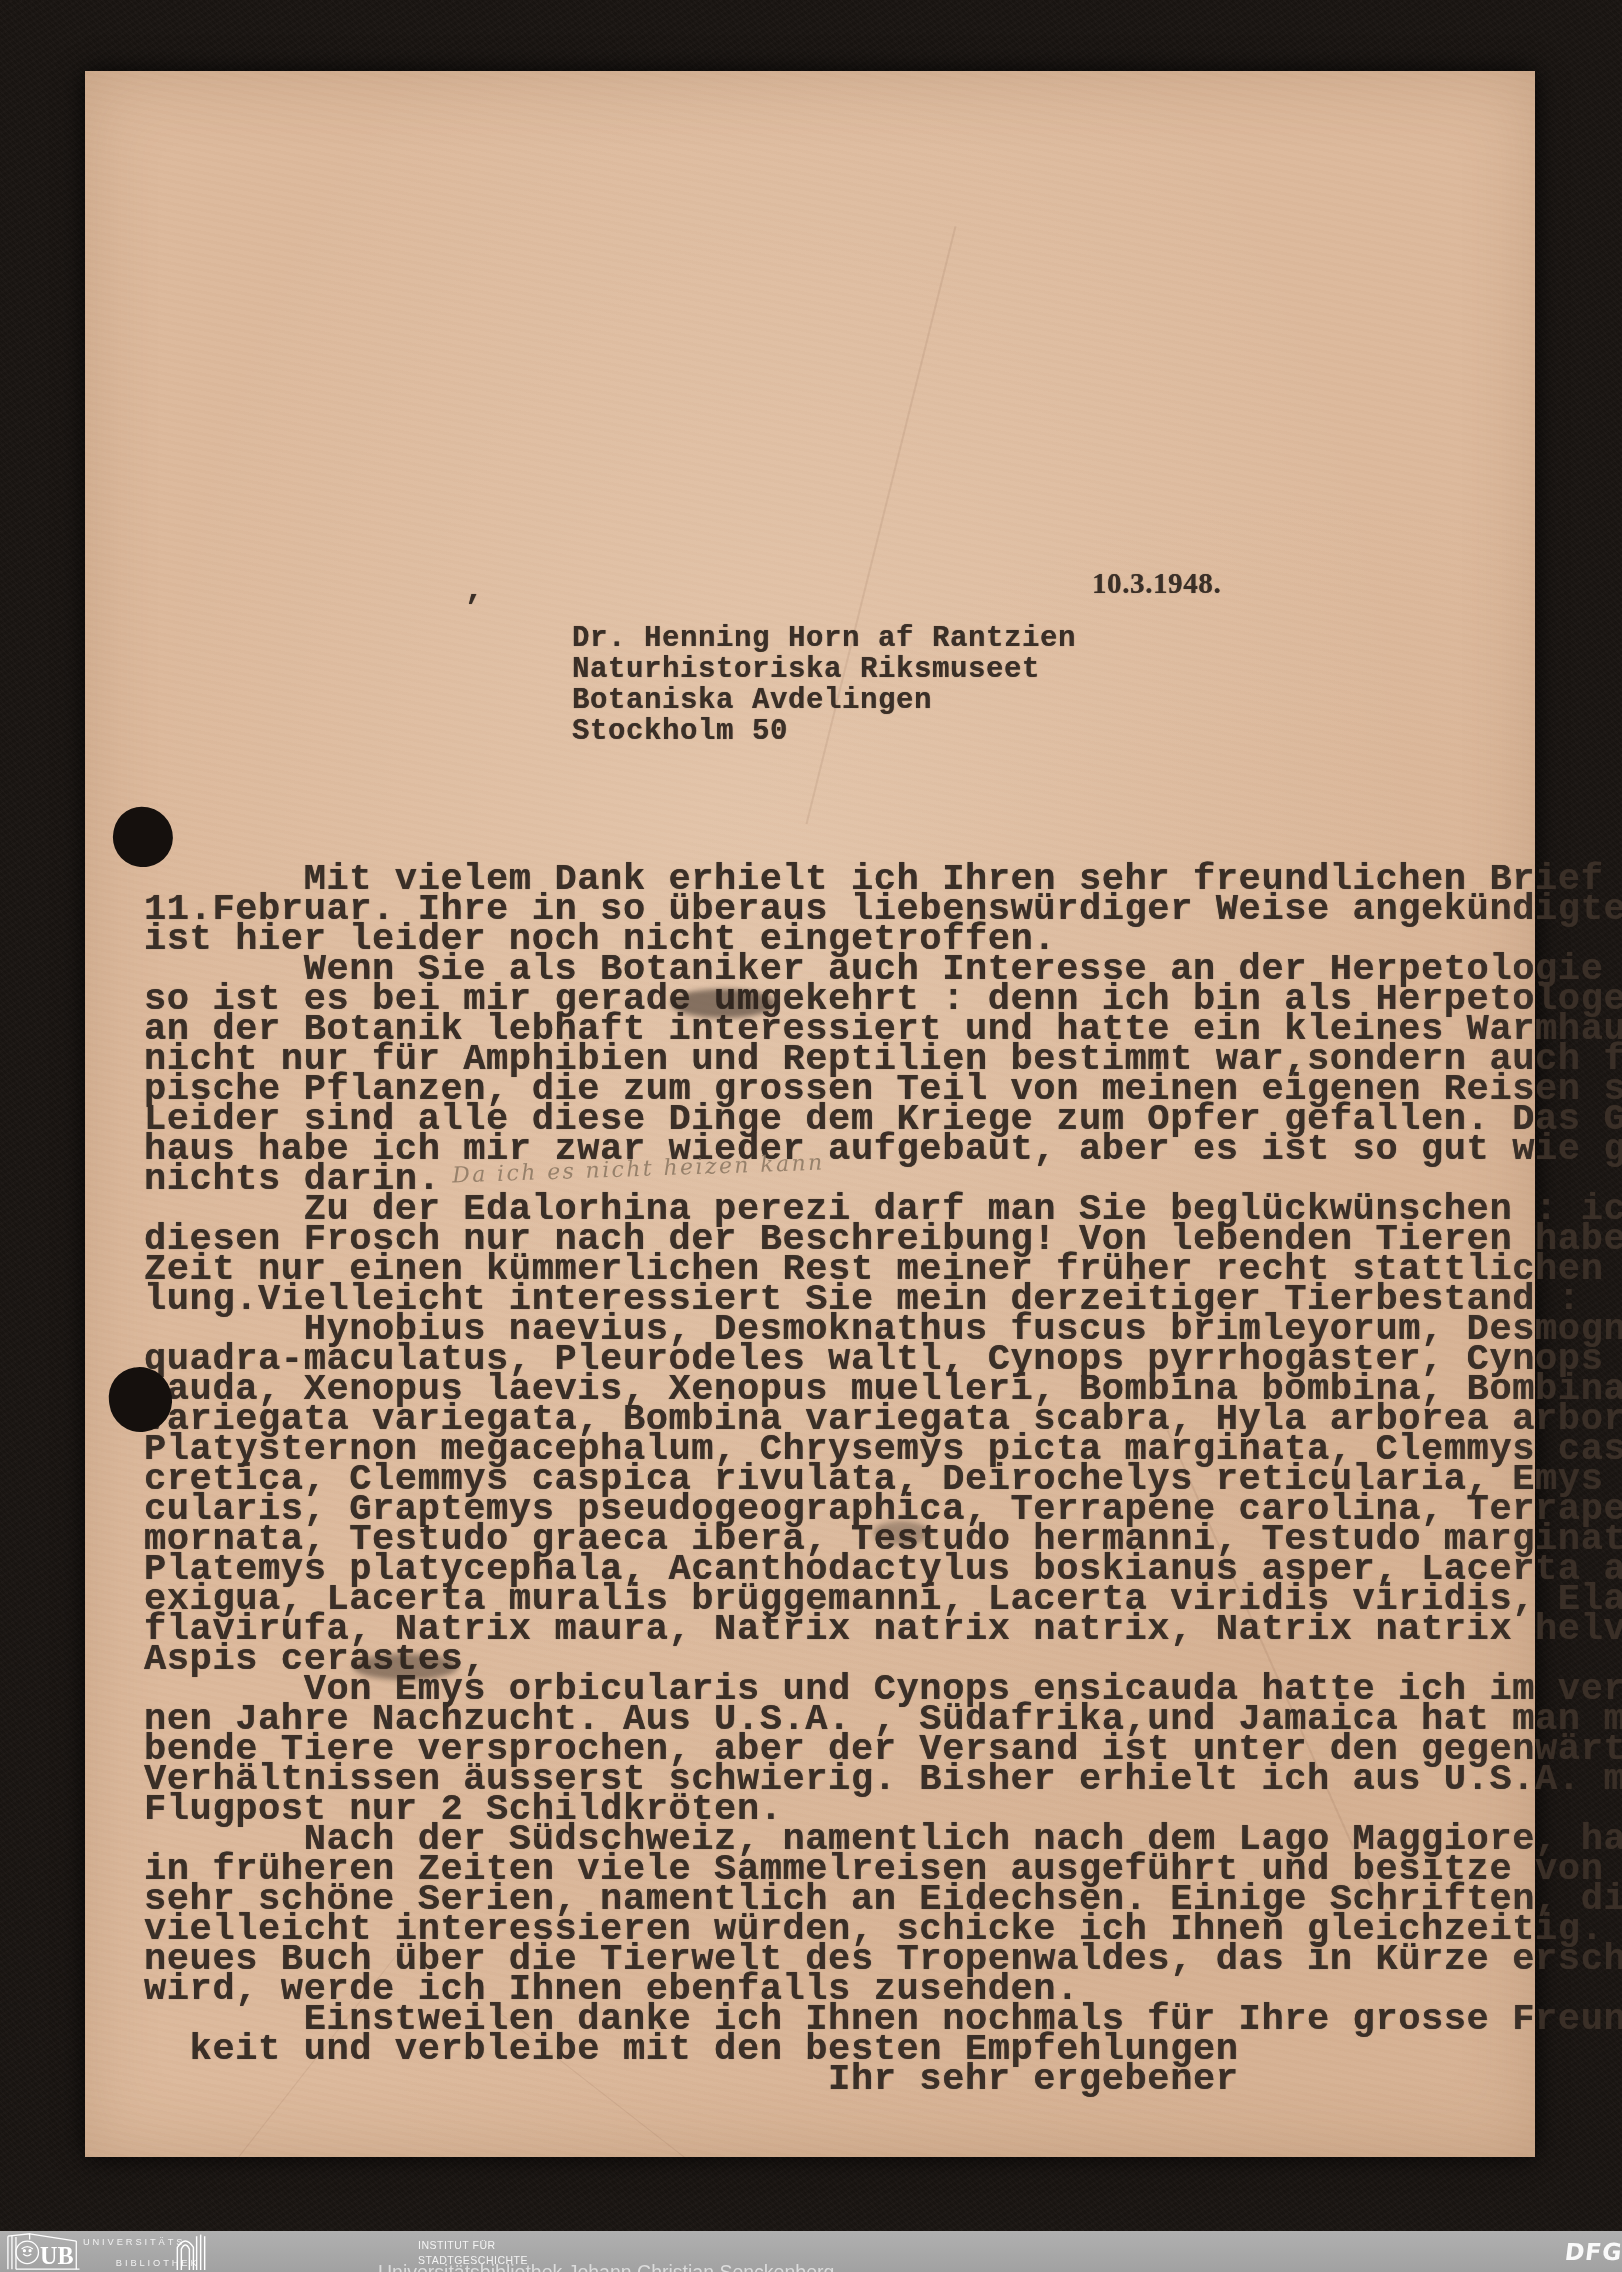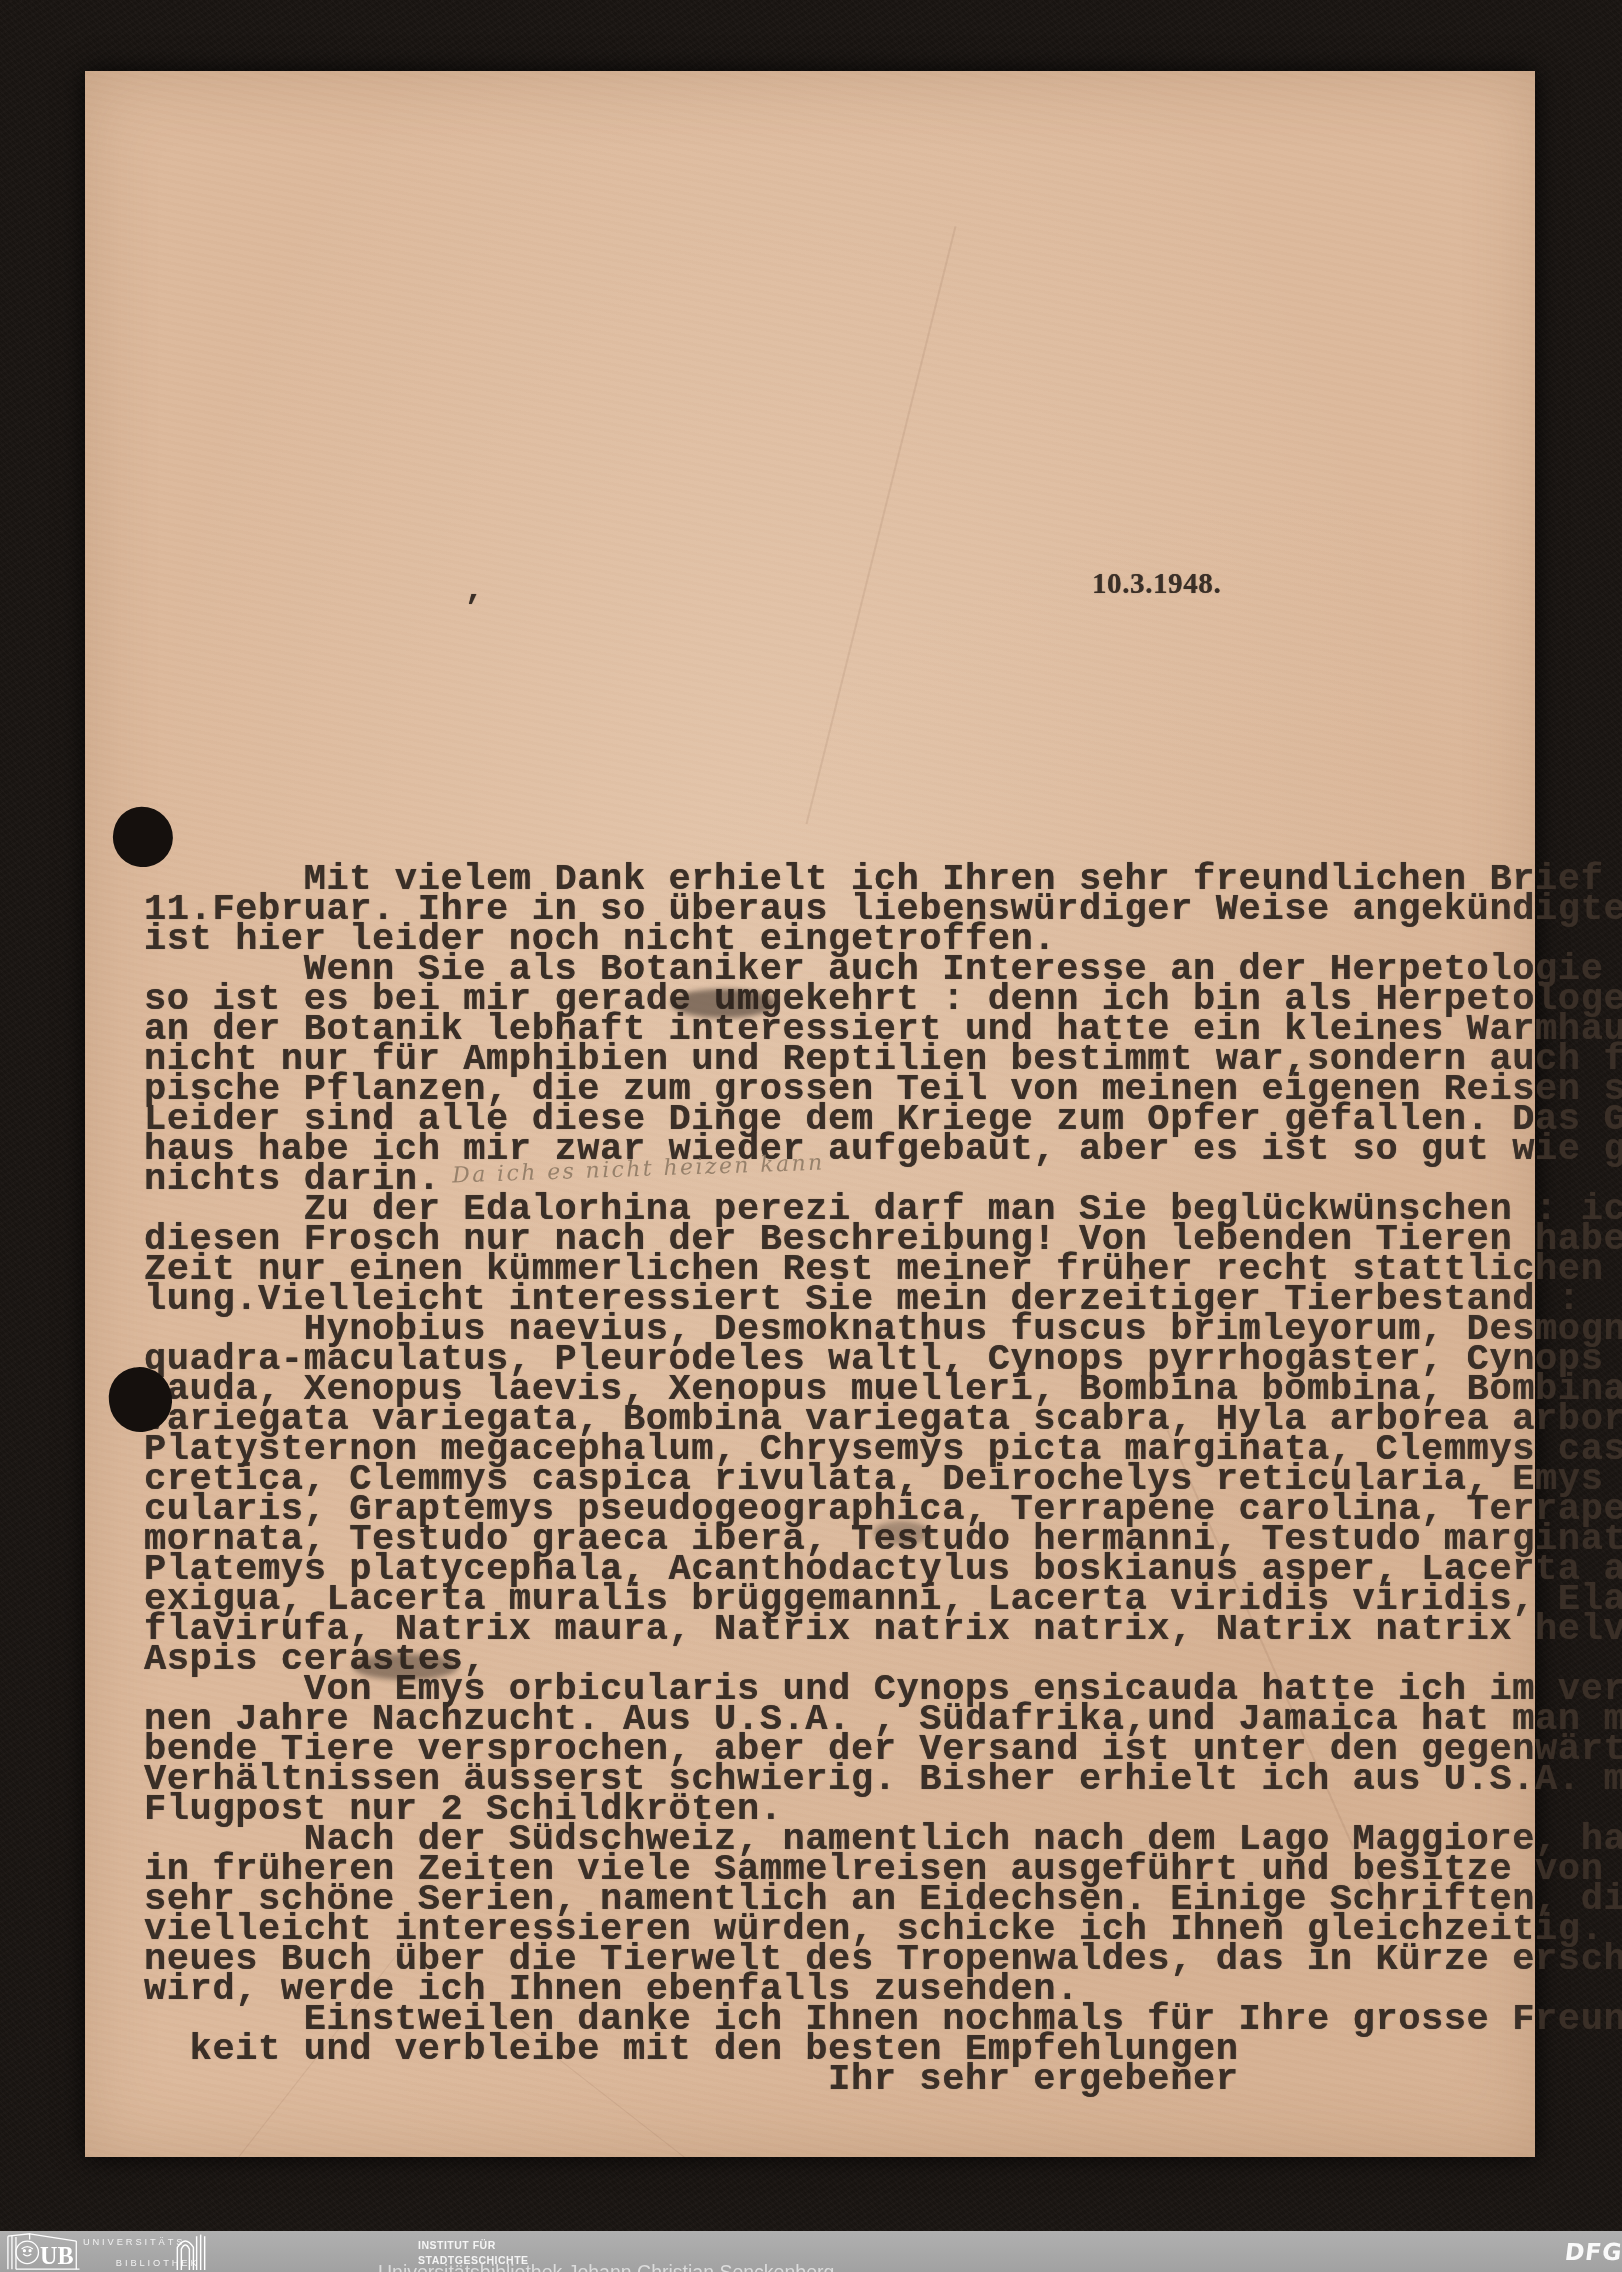--- a/index.html
+++ b/index.html
@@ -55,38 +55,42 @@
   .footer-bar{
     position:absolute;left:0;bottom:0;width:1622px;height:42px;
     background:linear-gradient(#b0b0b0,#a1a1a1);
   }
   .footer-item{position:absolute;color:#ffffff;}
   .ub-logo{left:4.9px;top:2.4px;height:37px;display:flex;}
   .ub-text{position:absolute;left:78px;top:4px;font-size:9.3px;line-height:10.5px;
     letter-spacing:2.9px;white-space:pre;color:#f2f2f2;}
   .isg-logo{left:174px;top:2.4px;display:flex;align-items:center;}
   .isg-text{position:absolute;left:212px;top:3.2px;color:#f5f5f5;white-space:pre;}
-  .isg-title{font-size:10.5px;font-weight:bold;line-height:11.8px;letter-spacing:0.5px;padding-left:32px;}
+  .isg-title{font-size:10.5px;font-weight:normal;line-height:11.8px;letter-spacing:0.5px;padding-left:32px;}
   .isg-sub{font-size:8px;line-height:9.3px;letter-spacing:0.3px;color:#e8e8e8;}
   .footer-center{left:378px;top:9.7px;font-size:19.5px;color:#dcdcdc;margin-top:20px;}
   .dfg{left:1565px;top:6.5px;font-size:23.5px;font-weight:900;letter-spacing:0.8px;
     transform:skewX(-7deg);font-family:"DejaVu Sans",sans-serif;color:#fafafa;}
   svg{display:block;}
 </style>
 </head>
 <body>
 
 <div class="paper">
   <div class="crease crease1"></div>
   <div class="crease crease2"></div>
   <div class="crease crease3"></div>
   <div class="crease crease4"></div>
 
   <div class="typed stray-mark">,</div>
   <div class="typed date-line">10.3.1948.</div>
+  <div class="typed address">Dr. Henning Horn af Rantzien
+Naturhistoriska Riksmuseet
+Botaniska Avdelingen
+Stockholm 50</div>
   <div class="typed bodytext">       Mit vielem Dank erhielt ich Ihren sehr freundlichen Brief vom
 11.Februar. Ihre in so überaus liebenswürdiger Weise angekündigte Sendung
 ist hier leider noch nicht eingetroffen.
        Wenn Sie als Botaniker auch Interesse an der Herpetologie haben,
 so ist es bei mir gerade umgekehrt : denn ich bin als Herpetologe auch
 an der Botanik lebhaft interessiert und hatte ein kleines Warmhaus,das
 nicht nur für Amphibien und Reptilien bestimmt war,sondern auch für tro-
 pische Pflanzen, die zum grossen Teil von meinen eigenen Reisen stammten.
 Leider sind alle diese Dinge dem Kriege zum Opfer gefallen. Das Glas-
 haus habe ich mir zwar wieder aufgebaut, aber es ist so gut wie gar

